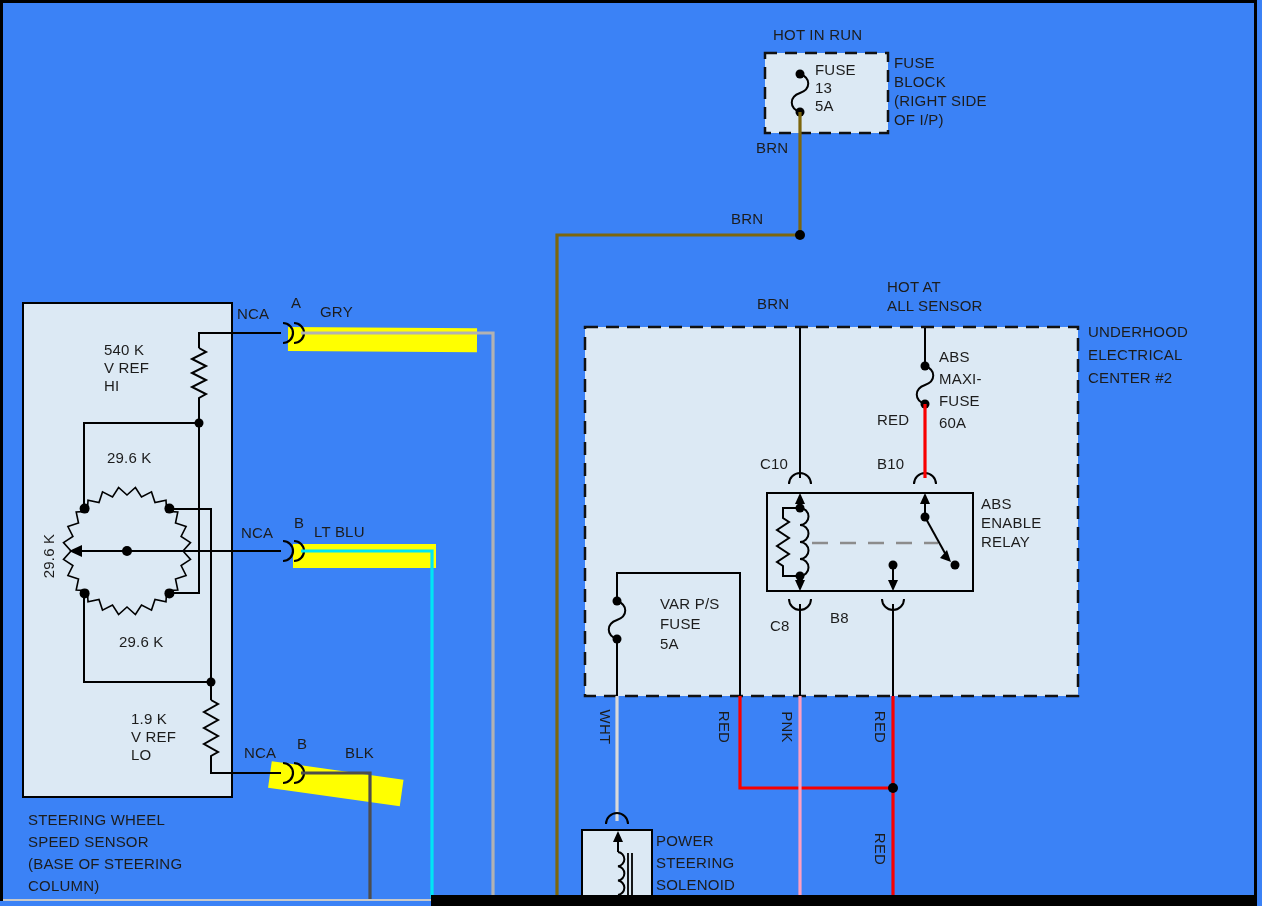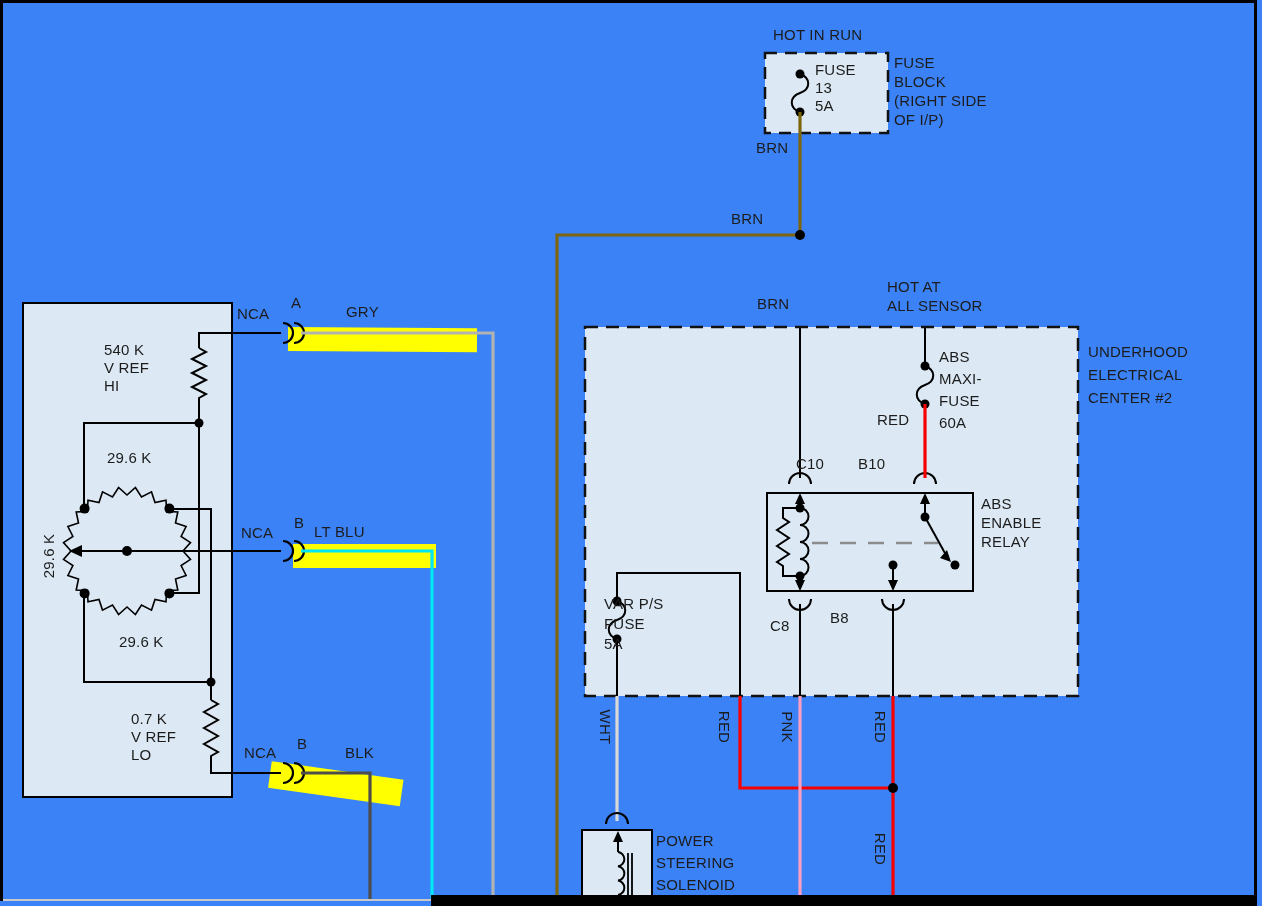--- a/index.html
+++ b/index.html
@@ -151,63 +151,67 @@
 BLOCK
 (RIGHT SIDE
 OF I/P)</div>
 
   <div class="lbl" style="left:756px;top:139px">BRN</div>
   <div class="lbl" style="left:731px;top:210px">BRN</div>
   <div class="lbl" style="left:757px;top:295px">BRN</div>
   <div class="lbl lh19" style="left:887px;top:277px">HOT AT
 ALL SENSOR</div>
 
-  <div class="lbl lh23" style="left:1088px;top:340px">UNDERHOOD
+  <div class="lbl lh23" style="left:1088px;top:320px">UNDERHOOD
 ELECTRICAL
 CENTER #2</div>
   <div class="lbl lh22" style="left:939px;top:346px">ABS
 MAXI-
 FUSE
 60A</div>
   <div class="lbl" style="left:877px;top:411px">RED</div>
-  <div class="lbl" style="left:796px;top:455px">C10</div>
-  <div class="lbl" style="left:858px;top:455px">B10</div>
+  <div class="lbl" style="left:760px;top:455px">C10</div>
+  <div class="lbl" style="left:877px;top:455px">B10</div>
   <div class="lbl lh19" style="left:981px;top:494px">ABS
 ENABLE
 RELAY</div>
   <div class="lbl" style="left:770px;top:617px">C8</div>
   <div class="lbl" style="left:830px;top:609px">B8</div>
-  <div class="lbl lh20" style="left:604px;top:594px">VAR P/S
+  <div class="lbl lh20" style="left:660px;top:594px">VAR P/S
 FUSE
 5A</div>
 
   <div class="lbl rot90" style="left:605px;top:727px">WHT</div>
   <div class="lbl rot90" style="left:724px;top:727px">RED</div>
   <div class="lbl rot90" style="left:787px;top:727px">PNK</div>
   <div class="lbl rot90" style="left:880px;top:727px">RED</div>
   <div class="lbl rot90" style="left:880px;top:849px">RED</div>
 
   <div class="lbl lh22" style="left:656px;top:830px">POWER
 STEERING
 SOLENOID
 ACTUATOR</div>
 
   <div class="lbl" style="left:104px;top:341px">540 K
 V REF
 HI</div>
   <div class="lbl" style="left:107px;top:449px">29.6 K</div>
   <div class="lbl rotm90" style="left:49px;top:556px">29.6 K</div>
   <div class="lbl" style="left:119px;top:633px">29.6 K</div>
-  <div class="lbl" style="left:131px;top:710px">0.7 K
+  <div class="lbl" style="left:131px;top:710px">1.9 K
 V REF
 LO</div>
+  <div class="lbl lh22" style="left:28px;top:809px">STEERING WHEEL
+SPEED SENSOR
+(BASE OF STEERING
+COLUMN)</div>
 
   <div class="lbl" style="left:237px;top:305px">NCA</div>
   <div class="lbl" style="left:291px;top:294px">A</div>
-  <div class="lbl" style="left:346px;top:303px">GRY</div>
+  <div class="lbl" style="left:320px;top:303px">GRY</div>
   <div class="lbl" style="left:241px;top:524px">NCA</div>
   <div class="lbl" style="left:294px;top:514px">B</div>
   <div class="lbl" style="left:314px;top:523px">LT BLU</div>
   <div class="lbl" style="left:244px;top:744px">NCA</div>
   <div class="lbl" style="left:297px;top:735px">B</div>
   <div class="lbl" style="left:345px;top:744px">BLK</div>
 
   <div class="edge" style="left:0;top:0;width:1257px;height:3px"></div>
   <div class="edge" style="left:0;top:0;width:3px;height:901px"></div>
   <div class="edge" style="left:1254px;top:0;width:3px;height:906px"></div>

